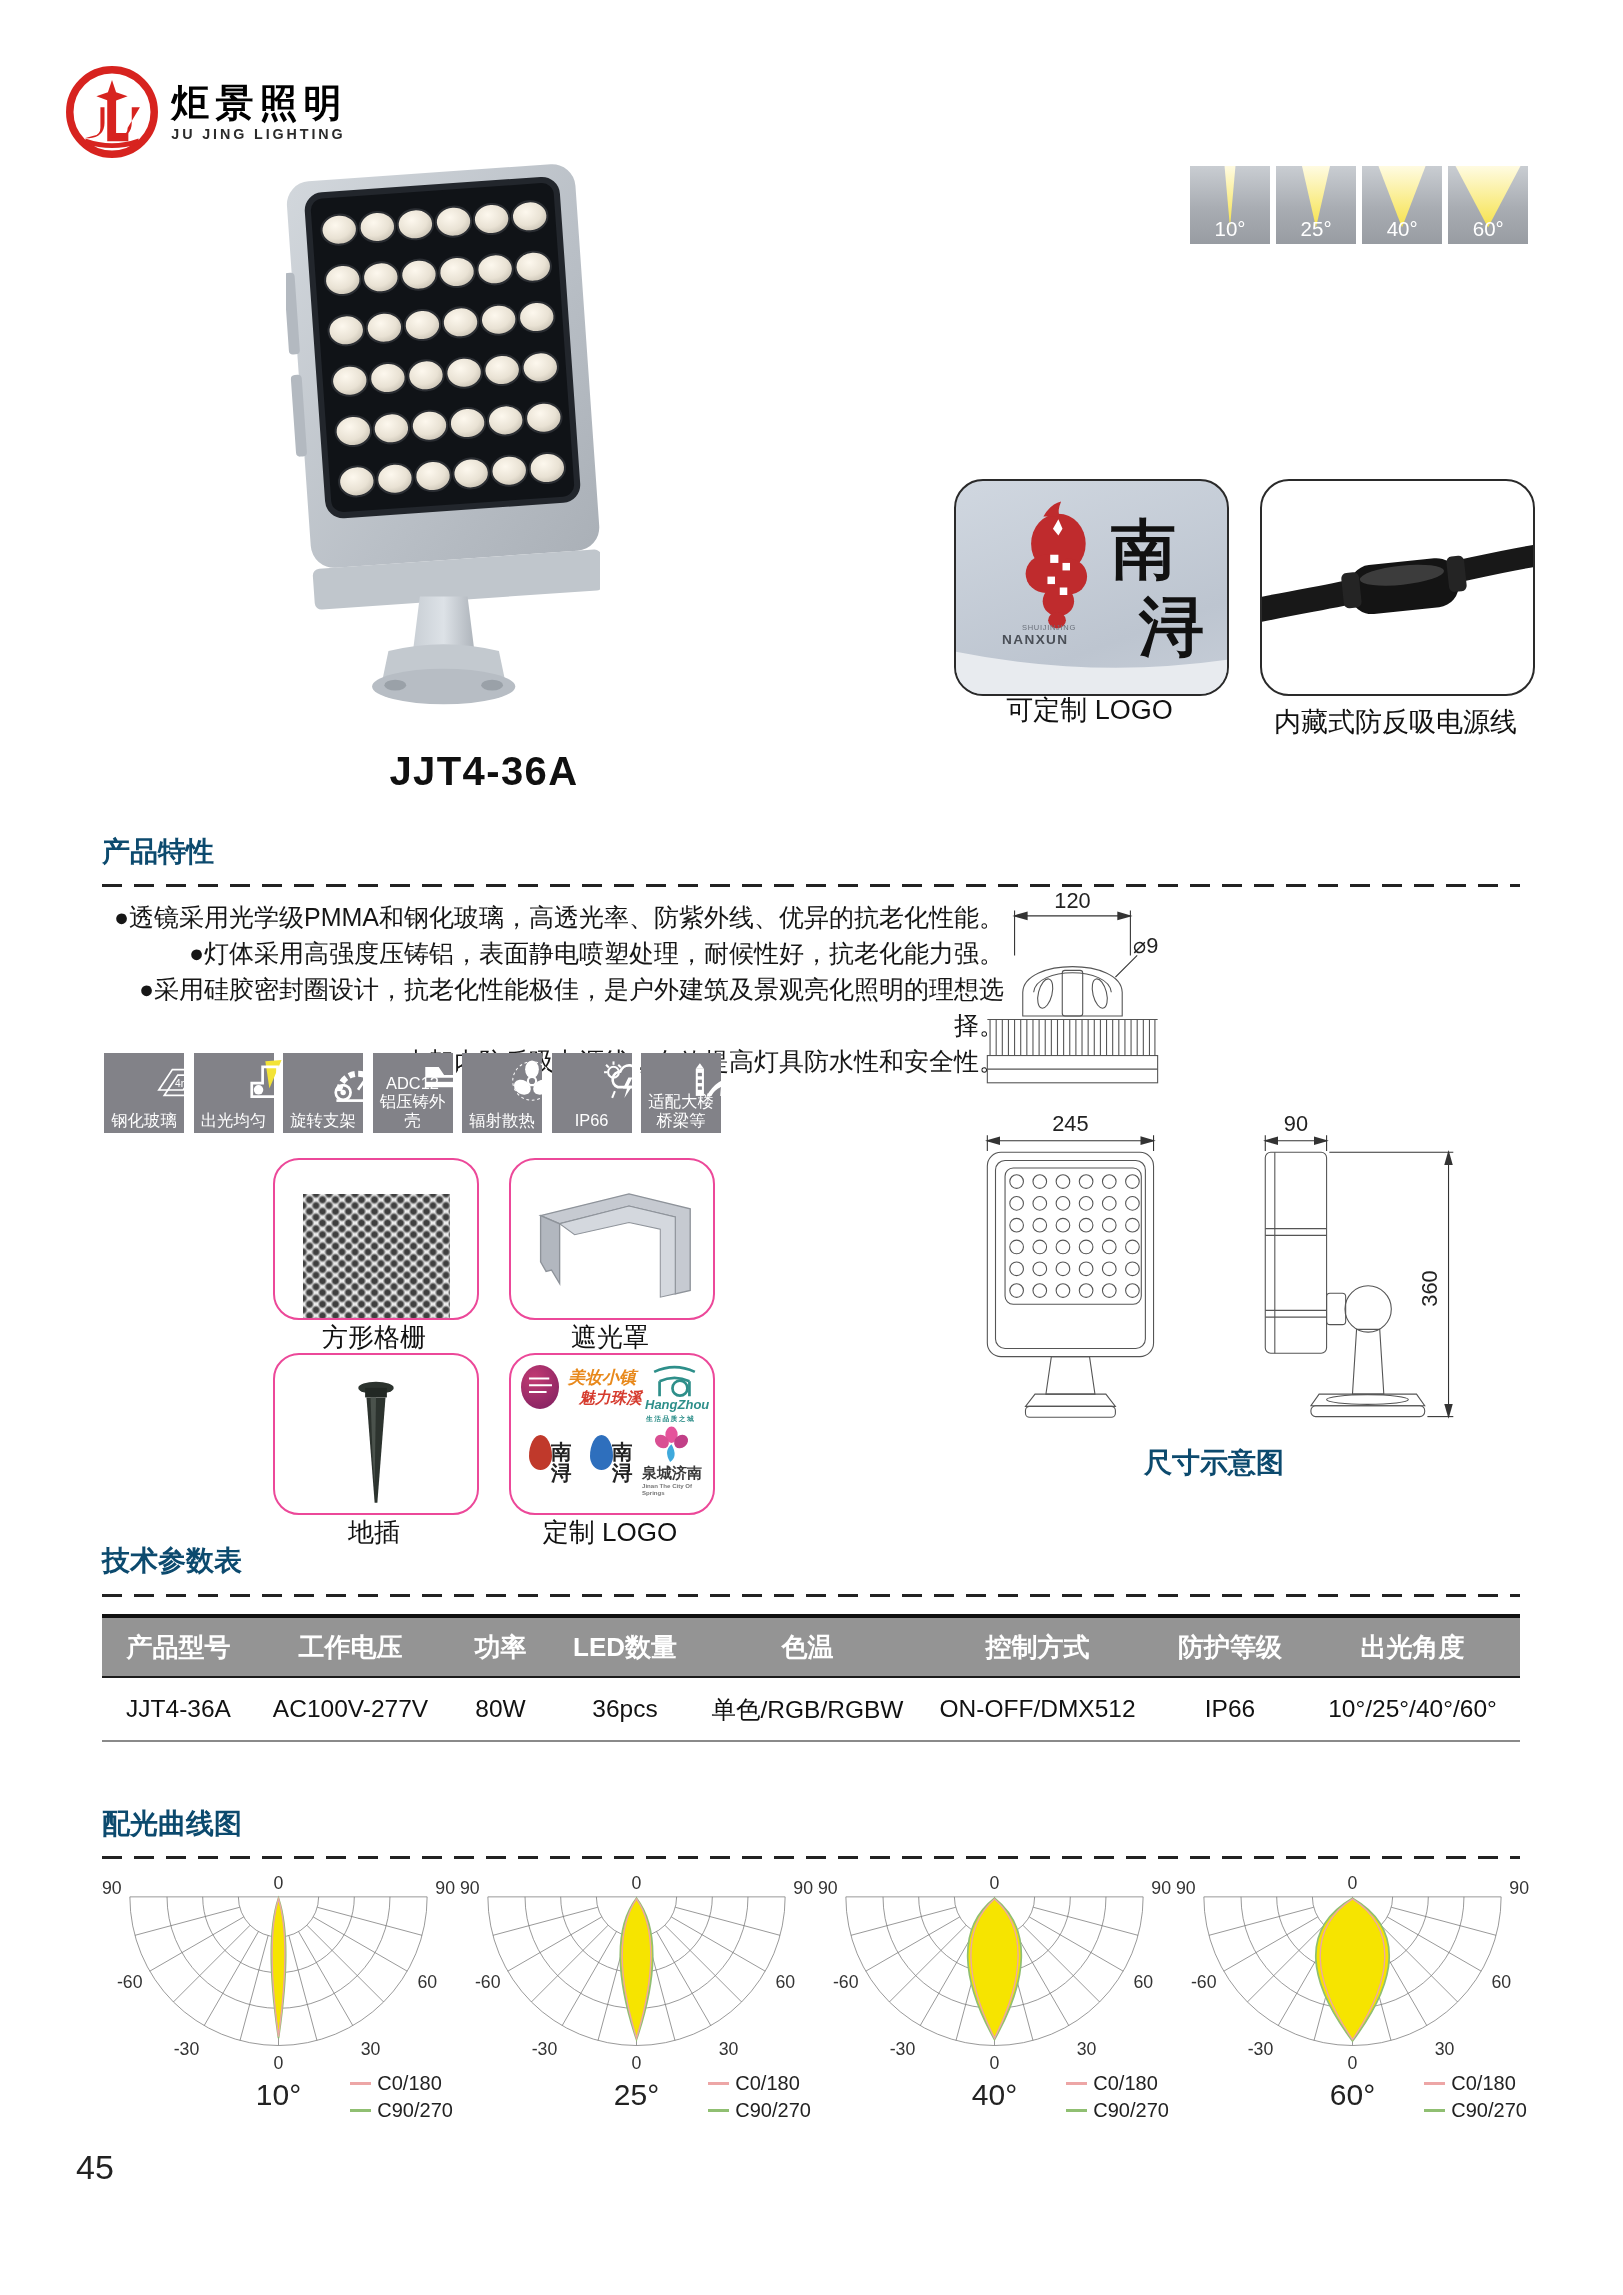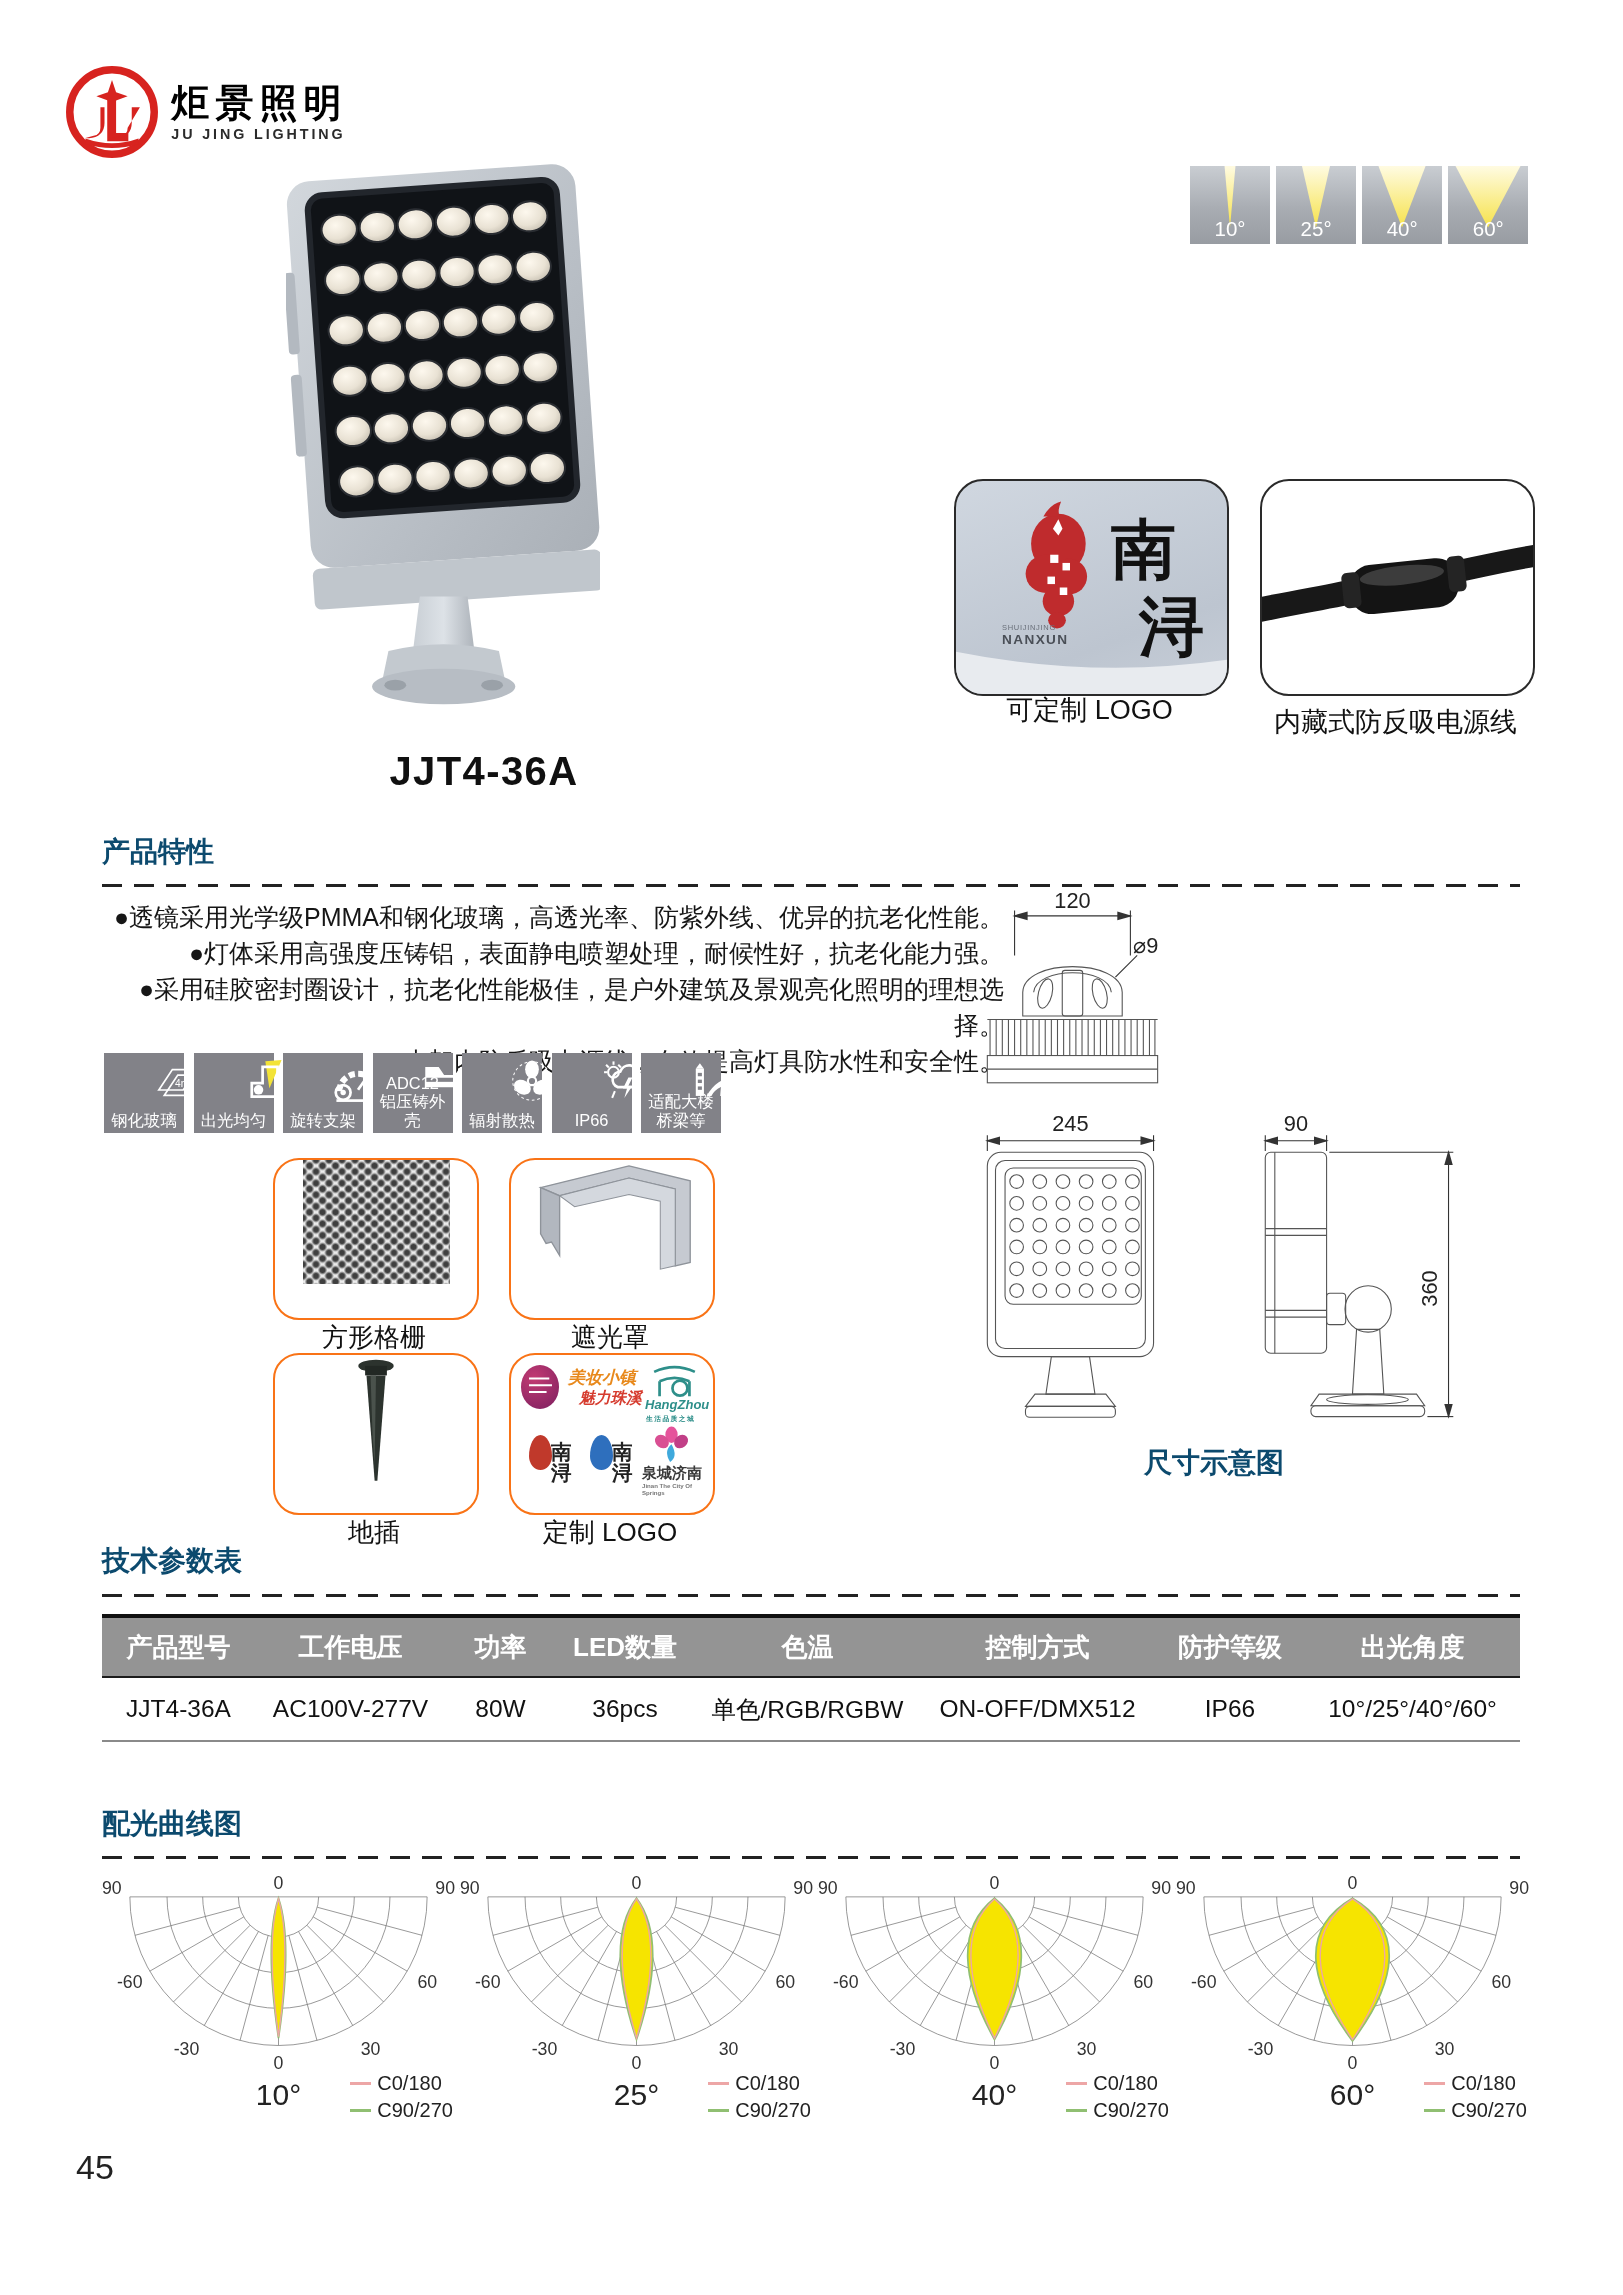--- a/index.html
+++ b/index.html
@@ -14,37 +14,37 @@
   .beam-icons{left:1190px;top:166px;display:flex;gap:6.1px;}
   .beam-tile{position:relative;width:80px;height:78px;background:linear-gradient(180deg,#c9cdd2 0%,#a8acb2 55%,#989ca2 100%);}
   .beam-tile svg{position:absolute;left:0;top:0;}
   .beam-label{position:absolute;bottom:2.7px;width:100%;text-align:center;color:#ffffff;font-size:20.5px;}
   
   .photo-card{border:2px solid #2a2a2a;border-radius:29px;overflow:hidden;background:#fff;}
   .card-logo{left:954px;top:479px;width:271px;height:213px;background:linear-gradient(160deg,#d0d7e0 0%,#bdc5d0 70%,#c7ced8 100%);}
   .card-cable{left:1260px;top:479px;width:271px;height:213px;background:#ffffff;}
   .card-caption{font-size:27px;color:#111;text-align:center;}
   .nanxun-en{position:absolute;left:46px;top:142px;font-size:13.6px;letter-spacing:1.4px;color:#4a4f57;font-weight:bold;}
-  .nanxun-en small{display:block;font-size:7.5px;letter-spacing:0.7px;color:#6a707a;font-weight:normal;}
+  .nanxun-en small{display:block;font-size:7.5px;letter-spacing:0.7px;color:#6a707a;font-weight:normal;margin-left:20px;}
   .cal-char{position:absolute;font-family:"Liberation Serif",serif;font-weight:bold;color:#111;}
   
   .model-title{left:293px;top:749px;width:382px;text-align:center;font-size:40px;font-weight:bold;letter-spacing:1.4px;color:#101010;}
   
   .sec-head{font-size:28px;font-weight:bold;color:#0c4a6e;}
   .dashed{height:3.4px;background:repeating-linear-gradient(90deg,#222 0,#222 20.5px,transparent 20.5px,transparent 32px);}
   
   .bullets{left:104px;top:899px;width:900px;}
   .bullets div{font-size:25px;line-height:36px;color:#161616;text-align:right;}
   
   .tiles{left:104px;top:1053px;display:flex;gap:9.5px;}
   .tile{position:relative;width:80px;height:80px;background:#828288;display:flex;flex-direction:column;align-items:center;justify-content:flex-end;padding-bottom:4.1px;box-sizing:border-box;}
   .tile .icon{position:absolute;top:5.5px;left:16px;width:100%;height:44px;display:flex;align-items:center;justify-content:flex-start;padding-left:32px;}
   .tile .t-line{color:#fff;font-size:16.4px;line-height:18.4px;text-align:center;width:100%;}
   
-  .acc-card{position:absolute;border:2px solid #f97316;border-radius:26px;background:#fff;overflow:hidden;display:flex;align-items:flex-start;justify-content:center;}
+  .acc-card{position:absolute;border:2px solid #ec4899;border-radius:26px;background:#fff;overflow:hidden;display:flex;align-items:flex-end;justify-content:center;}
   .acc-caption{position:absolute;font-size:26px;color:#111;text-align:center;}
   .mesh{width:147px;height:124px;background-color:#ececec;
     background-image:radial-gradient(circle,#3f3f3f 2.4px,#9a9a9a 3.7px,transparent 4.8px),radial-gradient(circle,#3f3f3f 2.4px,#9a9a9a 3.7px,transparent 4.8px);
     background-size:13px 11.6px,13px 11.6px;background-position:0 0,6.5px 5.8px;}
   .collage{position:relative;width:100%;height:100%;font-weight:bold;}
   .collage .c-t1{position:absolute;left:57px;top:11px;font-size:17px;color:#e8891c;font-style:italic;}
   .collage .c-t2{position:absolute;left:68px;top:33px;font-size:15.7px;color:#d63c2f;font-style:italic;}
   .collage .c-t3{position:absolute;left:134px;top:42px;font-size:13px;color:#2e8f8a;font-style:italic;}
   .collage .c-t4{position:absolute;left:135px;top:59px;font-size:6.8px;color:#2e8f8a;letter-spacing:1.4px;}
   .collage .c-n1{position:absolute;left:40px;top:87px;font-size:20.5px;color:#222;font-family:"Liberation Serif",serif;width:23px;line-height:21px;}

